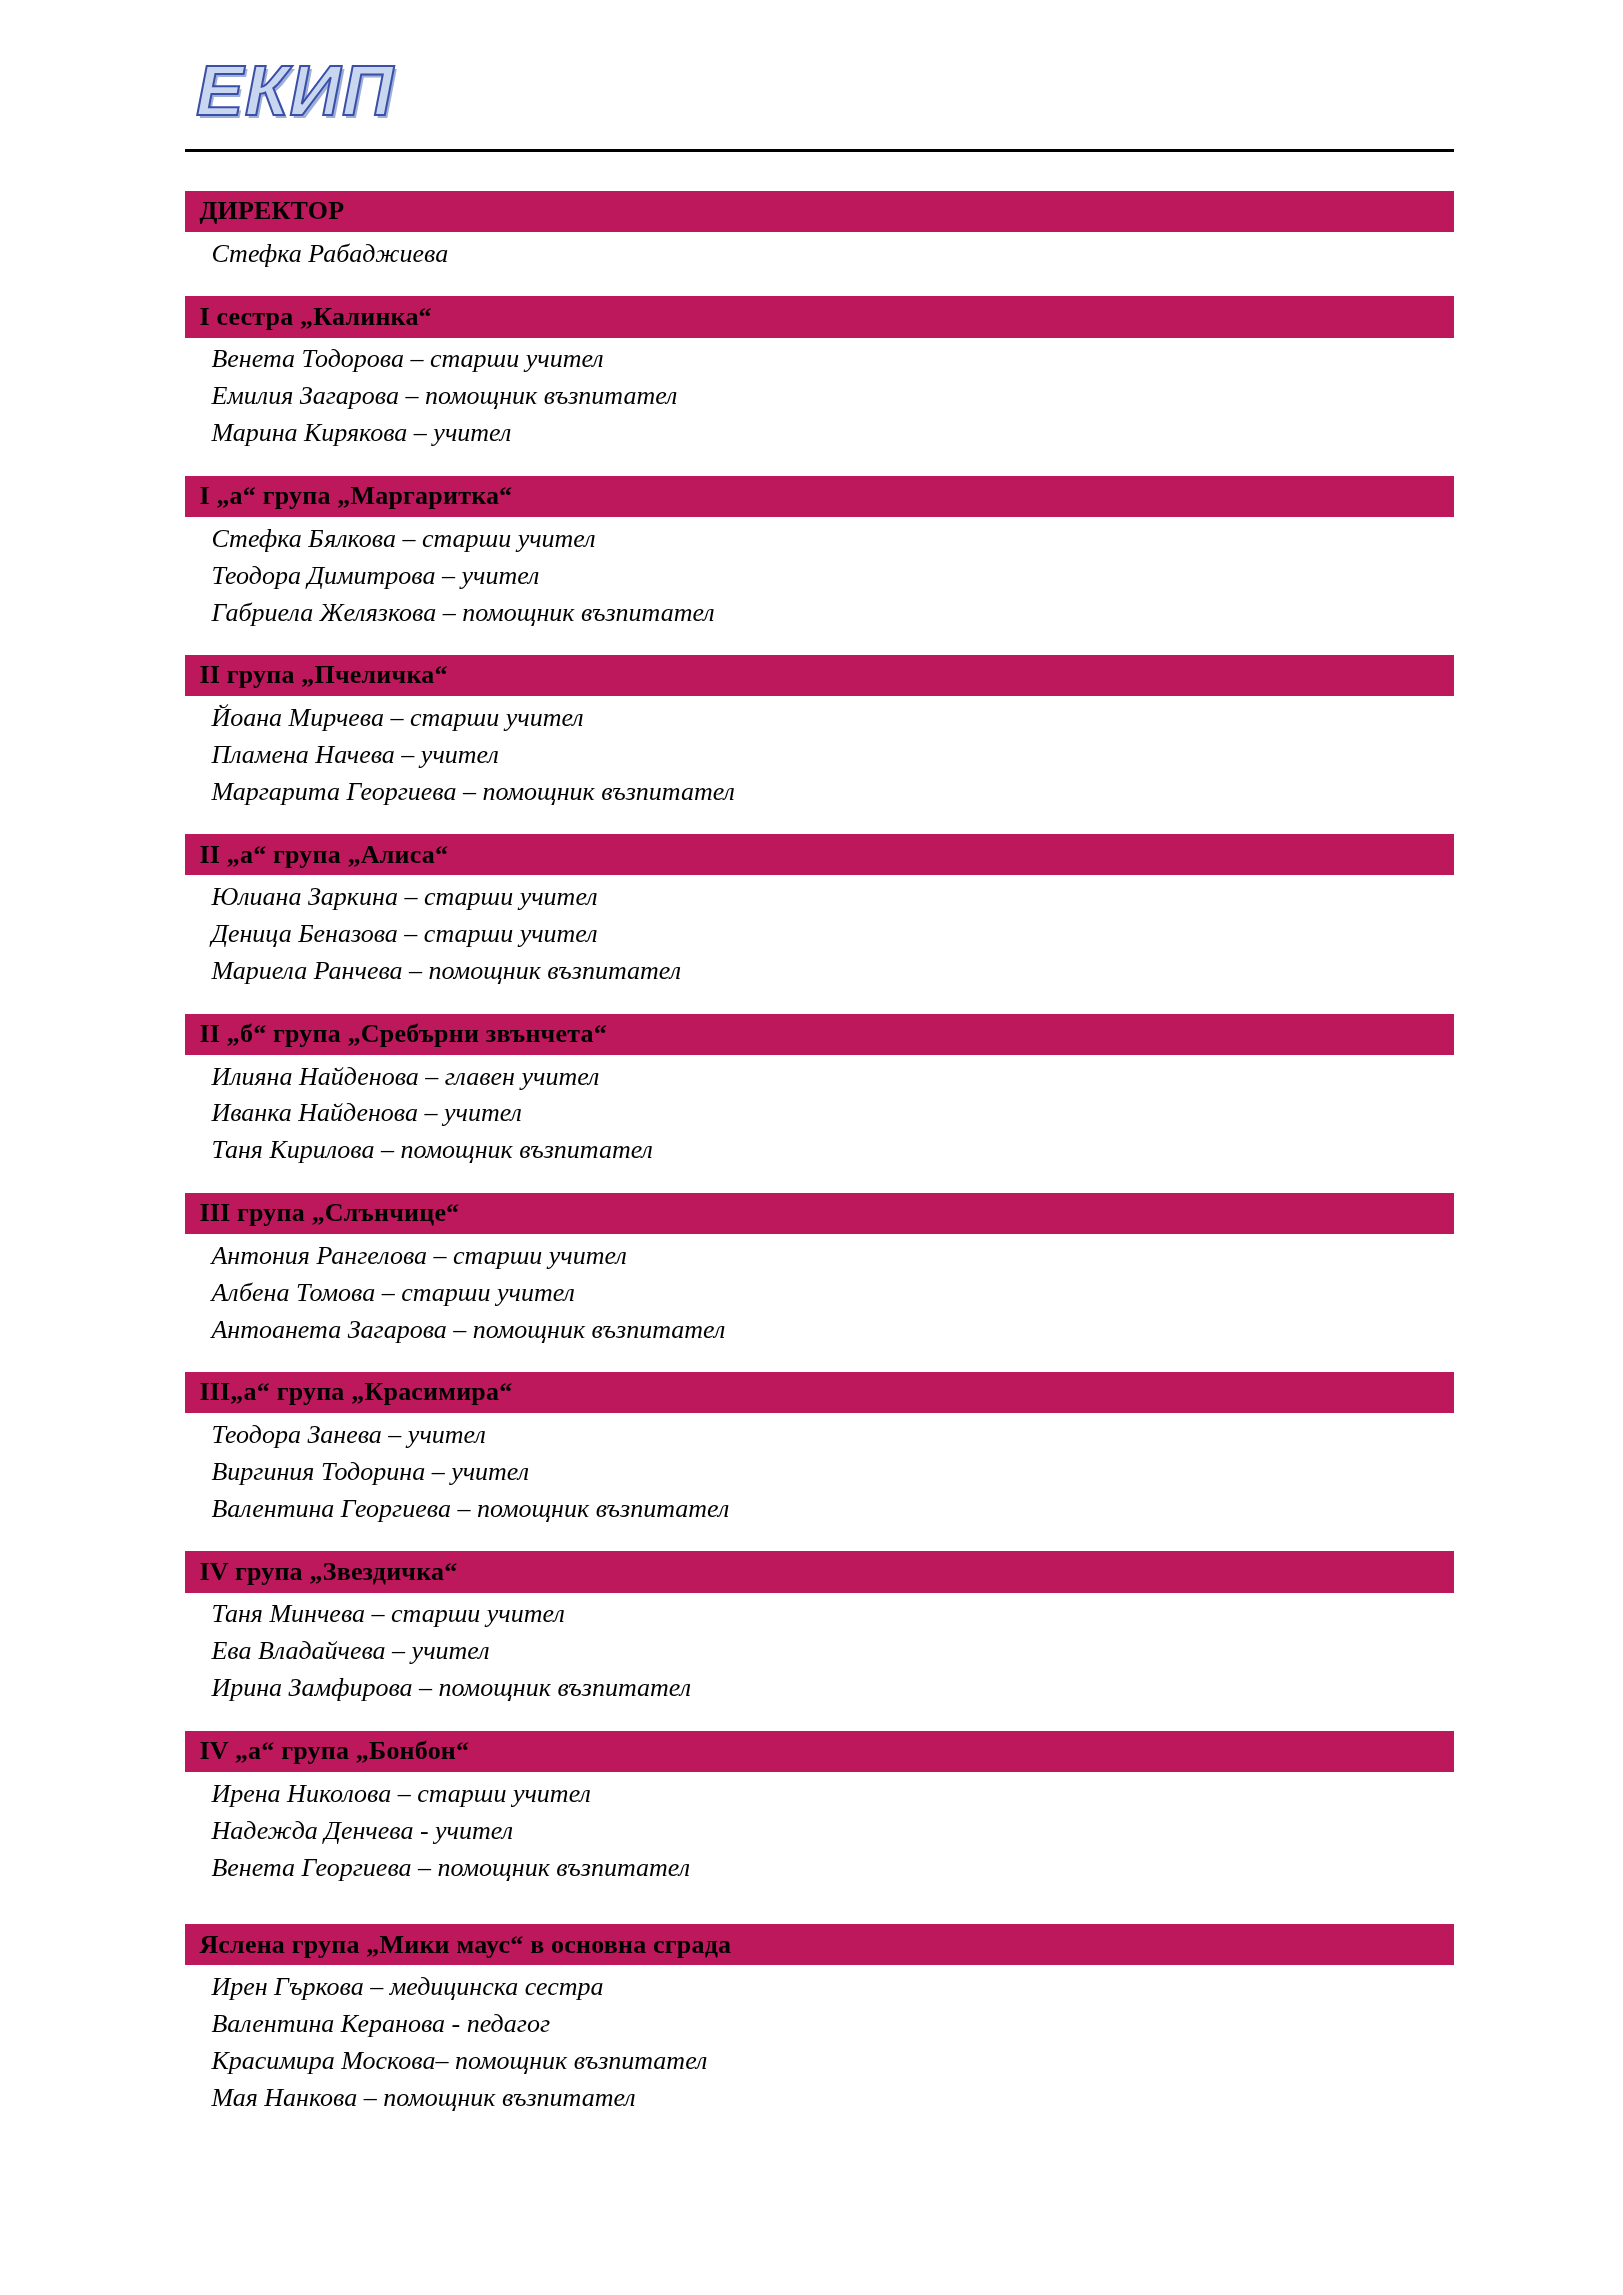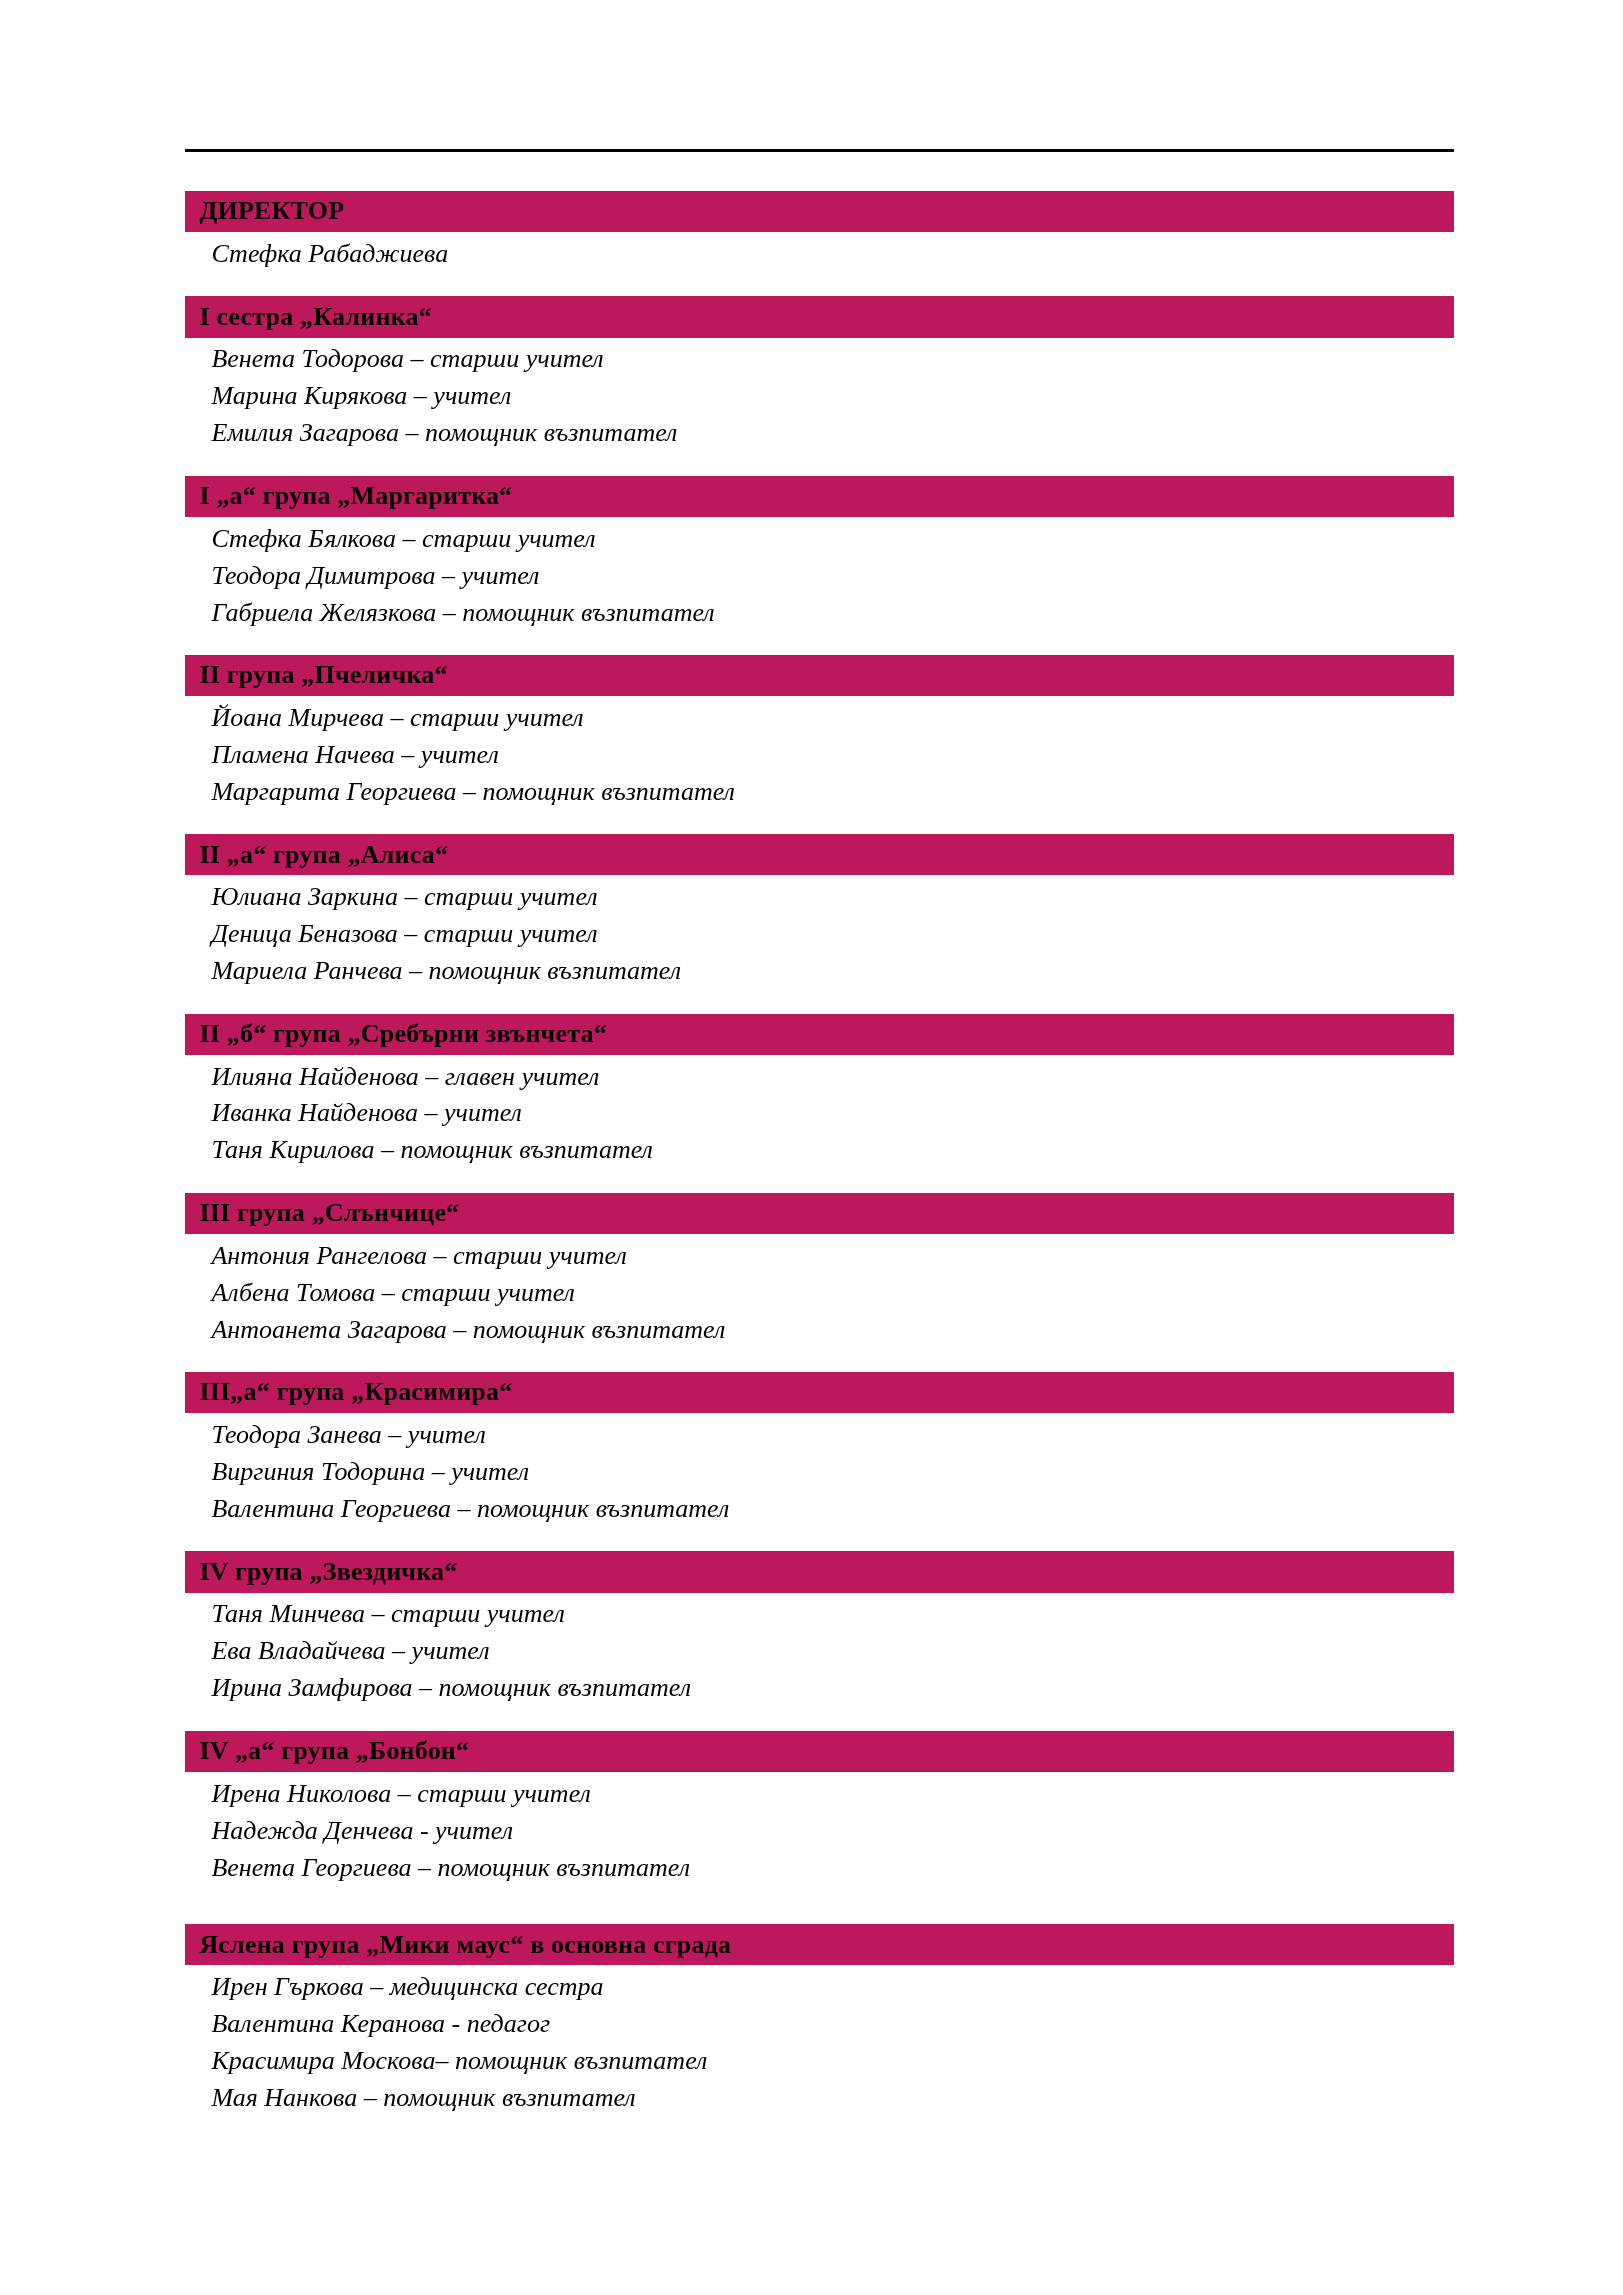--- a/index.html
+++ b/index.html
@@ -89,38 +89,41 @@
     line-height: 1.42;
     white-space: nowrap;
     margin-left: 12px;
   }
 </style>
 </head>
 <body>
 
 <div class="page">
 
+  <div class="title-wrap">
+    <div class="title">ЕКИП</div>
+  </div>
 
   <div class="hrule"></div>
 
   <div class="content">
 
     <div class="section">
       <div class="sec-head">ДИРЕКТОР</div>
       <div class="sec-body">
         <div class="person">Стефка Рабаджиева</div>
       </div>
     </div>
 
     <div class="section">
       <div class="sec-head">I сестра „Калинка“</div>
       <div class="sec-body">
         <div class="person">Венета Тодорова – старши учител</div>
+        <div class="person">Емилия Загарова – помощник възпитател</div>
         <div class="person">Марина Кирякова – учител</div>
-        <div class="person">Емилия Загарова – помощник възпитател</div>
       </div>
     </div>
 
     <div class="section">
       <div class="sec-head">I „а“ група „Маргаритка“</div>
       <div class="sec-body">
         <div class="person">Стефка Бялкова – старши учител</div>
         <div class="person">Теодора Димитрова – учител</div>
         <div class="person">Габриела Желязкова – помощник възпитател</div>
       </div>

